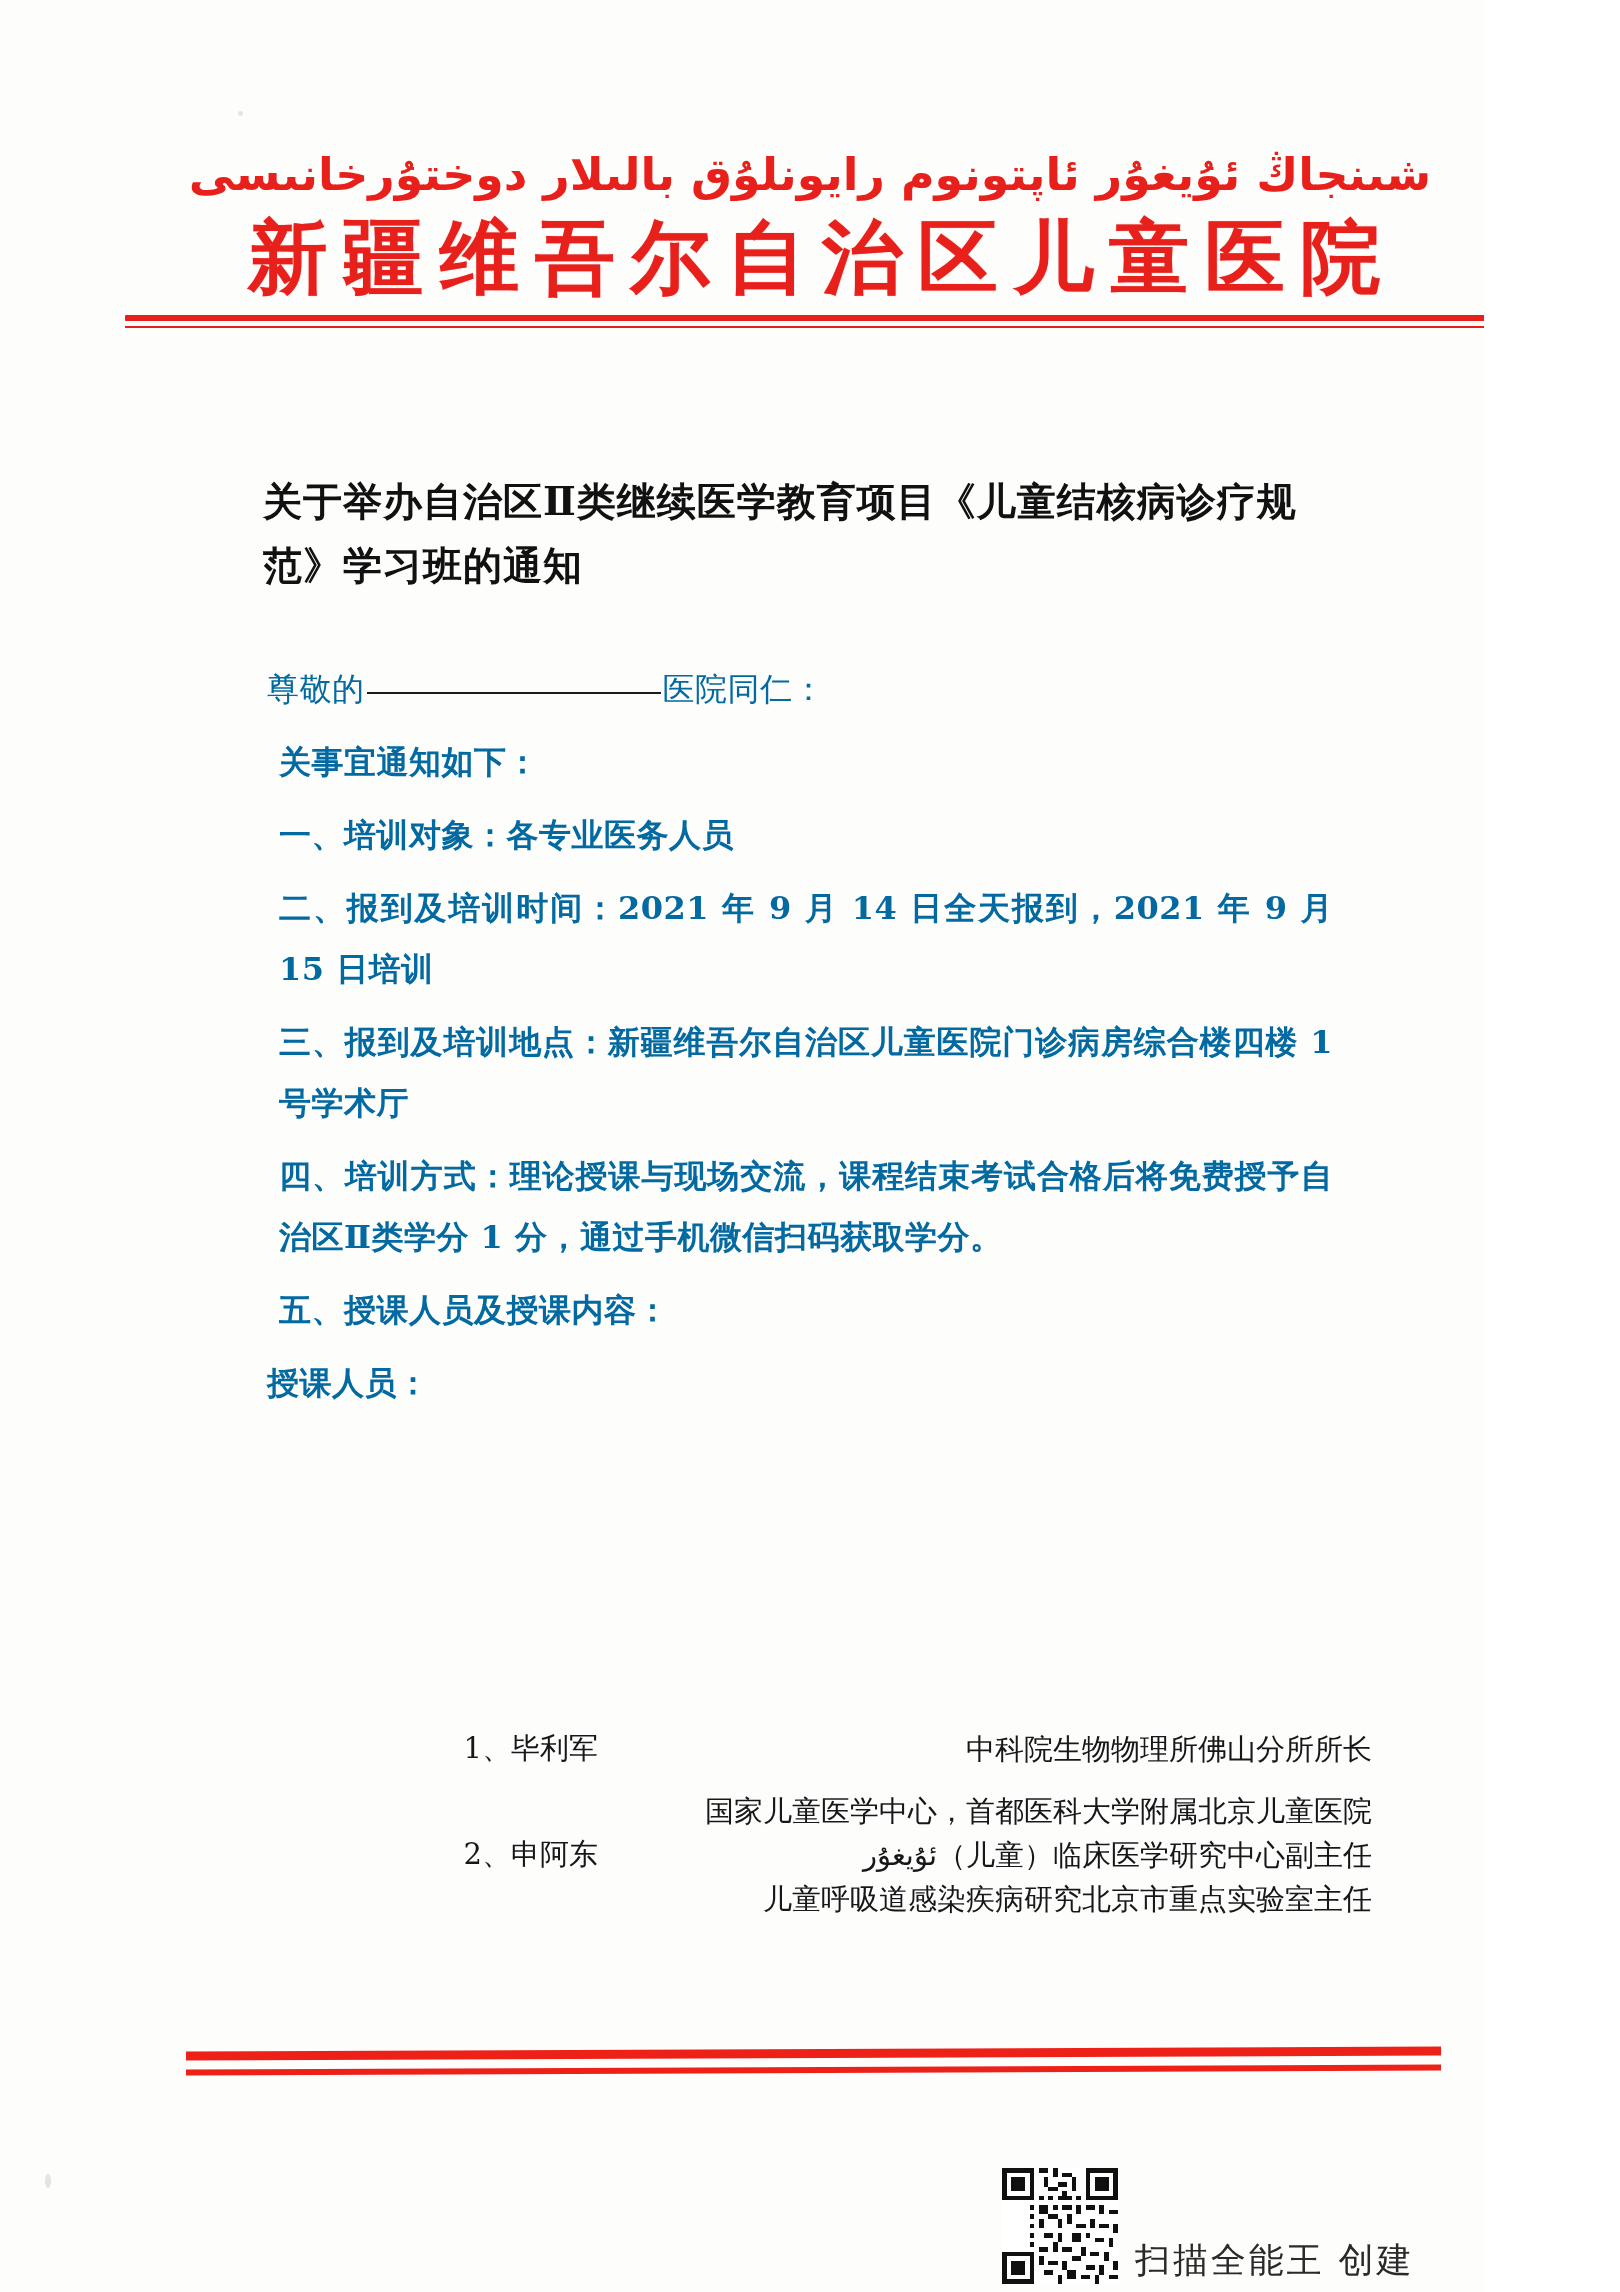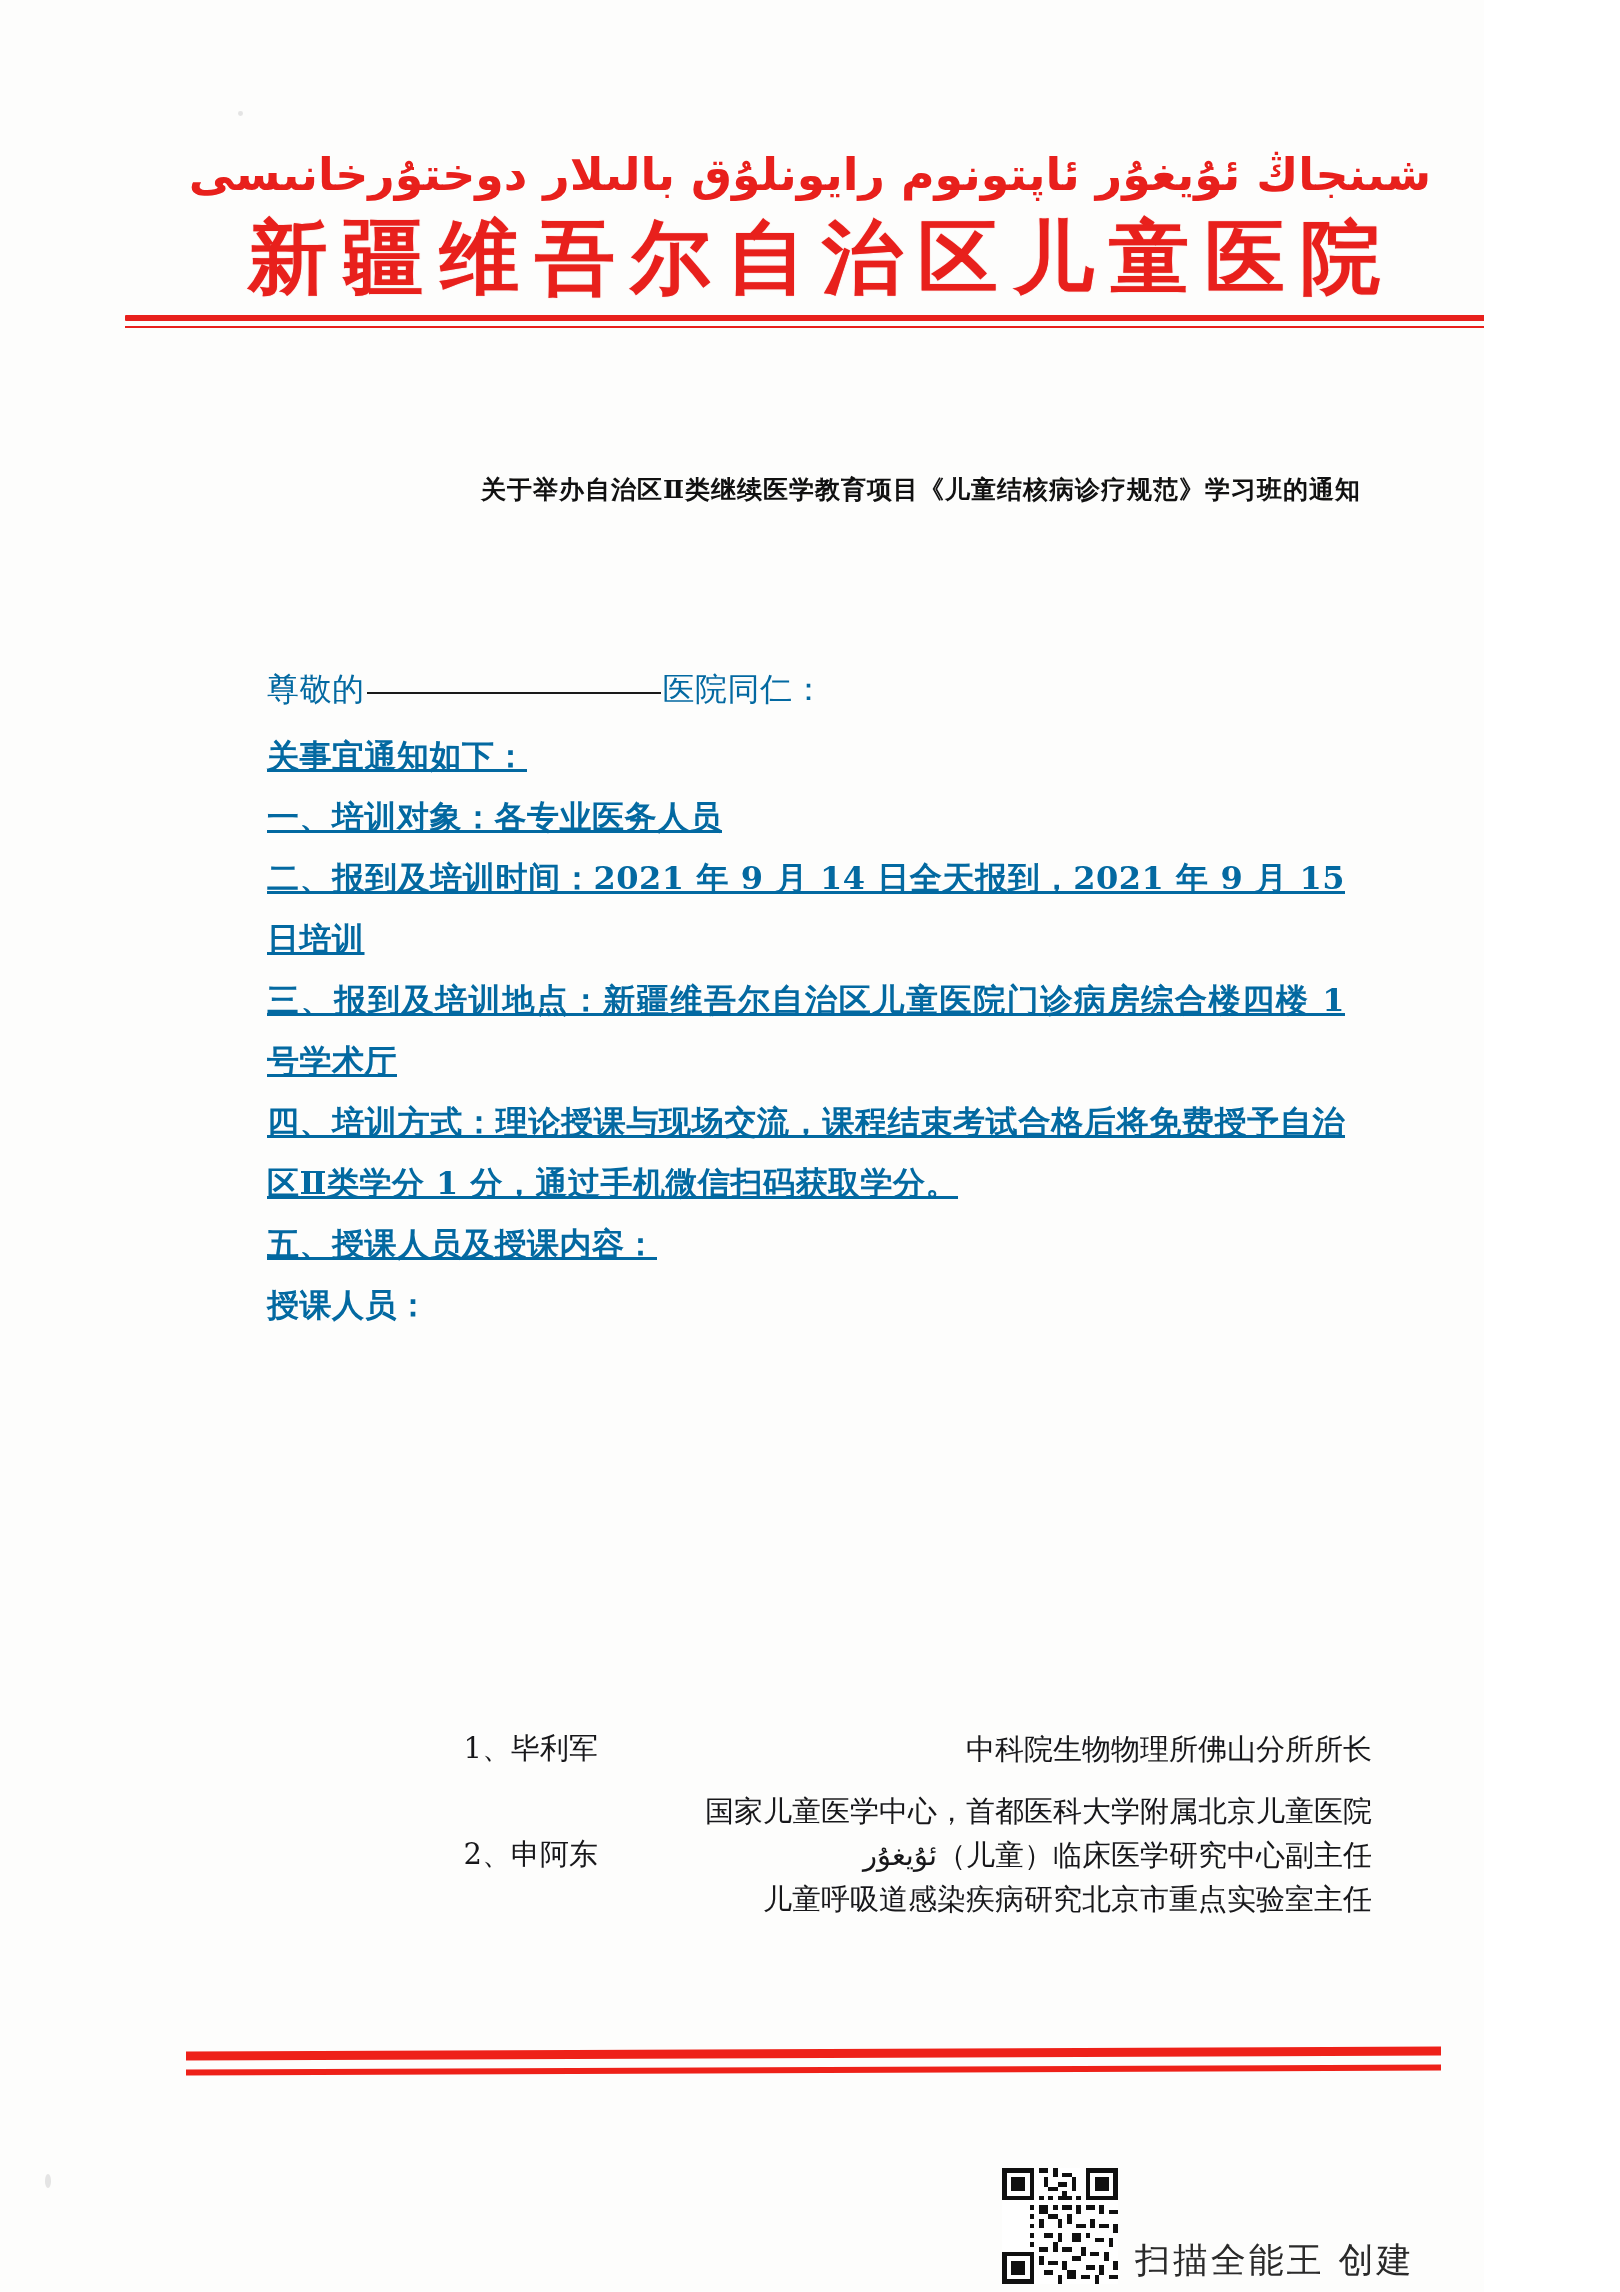--- a/index.html
+++ b/index.html
@@ -66,23 +66,23 @@
     background: #e8201c;
     margin-top: 4.9px;
   }
 
   
   .doc-title {
     position: absolute;
     left: 263px;
     top: 469px;
     width: 1098px;
-    text-align: right;
-    font-family: "DejaVu Serif", serif;
-    font-size: 25px;
+    text-align: left;
+    font-family: "DejaVu Serif", serif;
+    font-size: 39px;
     font-weight: bold;
     line-height: 1.65;
     letter-spacing: 1px;
     color: #111;
   }
 
   
   .body-block {
     position: absolute;
     left: 267px;
@@ -104,25 +104,24 @@
     vertical-align: 5.9px;
     margin: 0 2px;
   }
   .para {
     text-indent: 67px;
     text-align: justify;
     text-justify: inter-ideograph;
     margin: 0;
   }
   .item {
-    margin: 0;
+    margin: 12px;
     text-align: justify;
     text-justify: inter-ideograph;
     font-weight: bold;
-    text-decoration: underline;
   }
   .sect-head {
     font-weight: bold;
     margin: 0;
   }
 
   
   .instructors {
     position: absolute;
     left: 333px;

